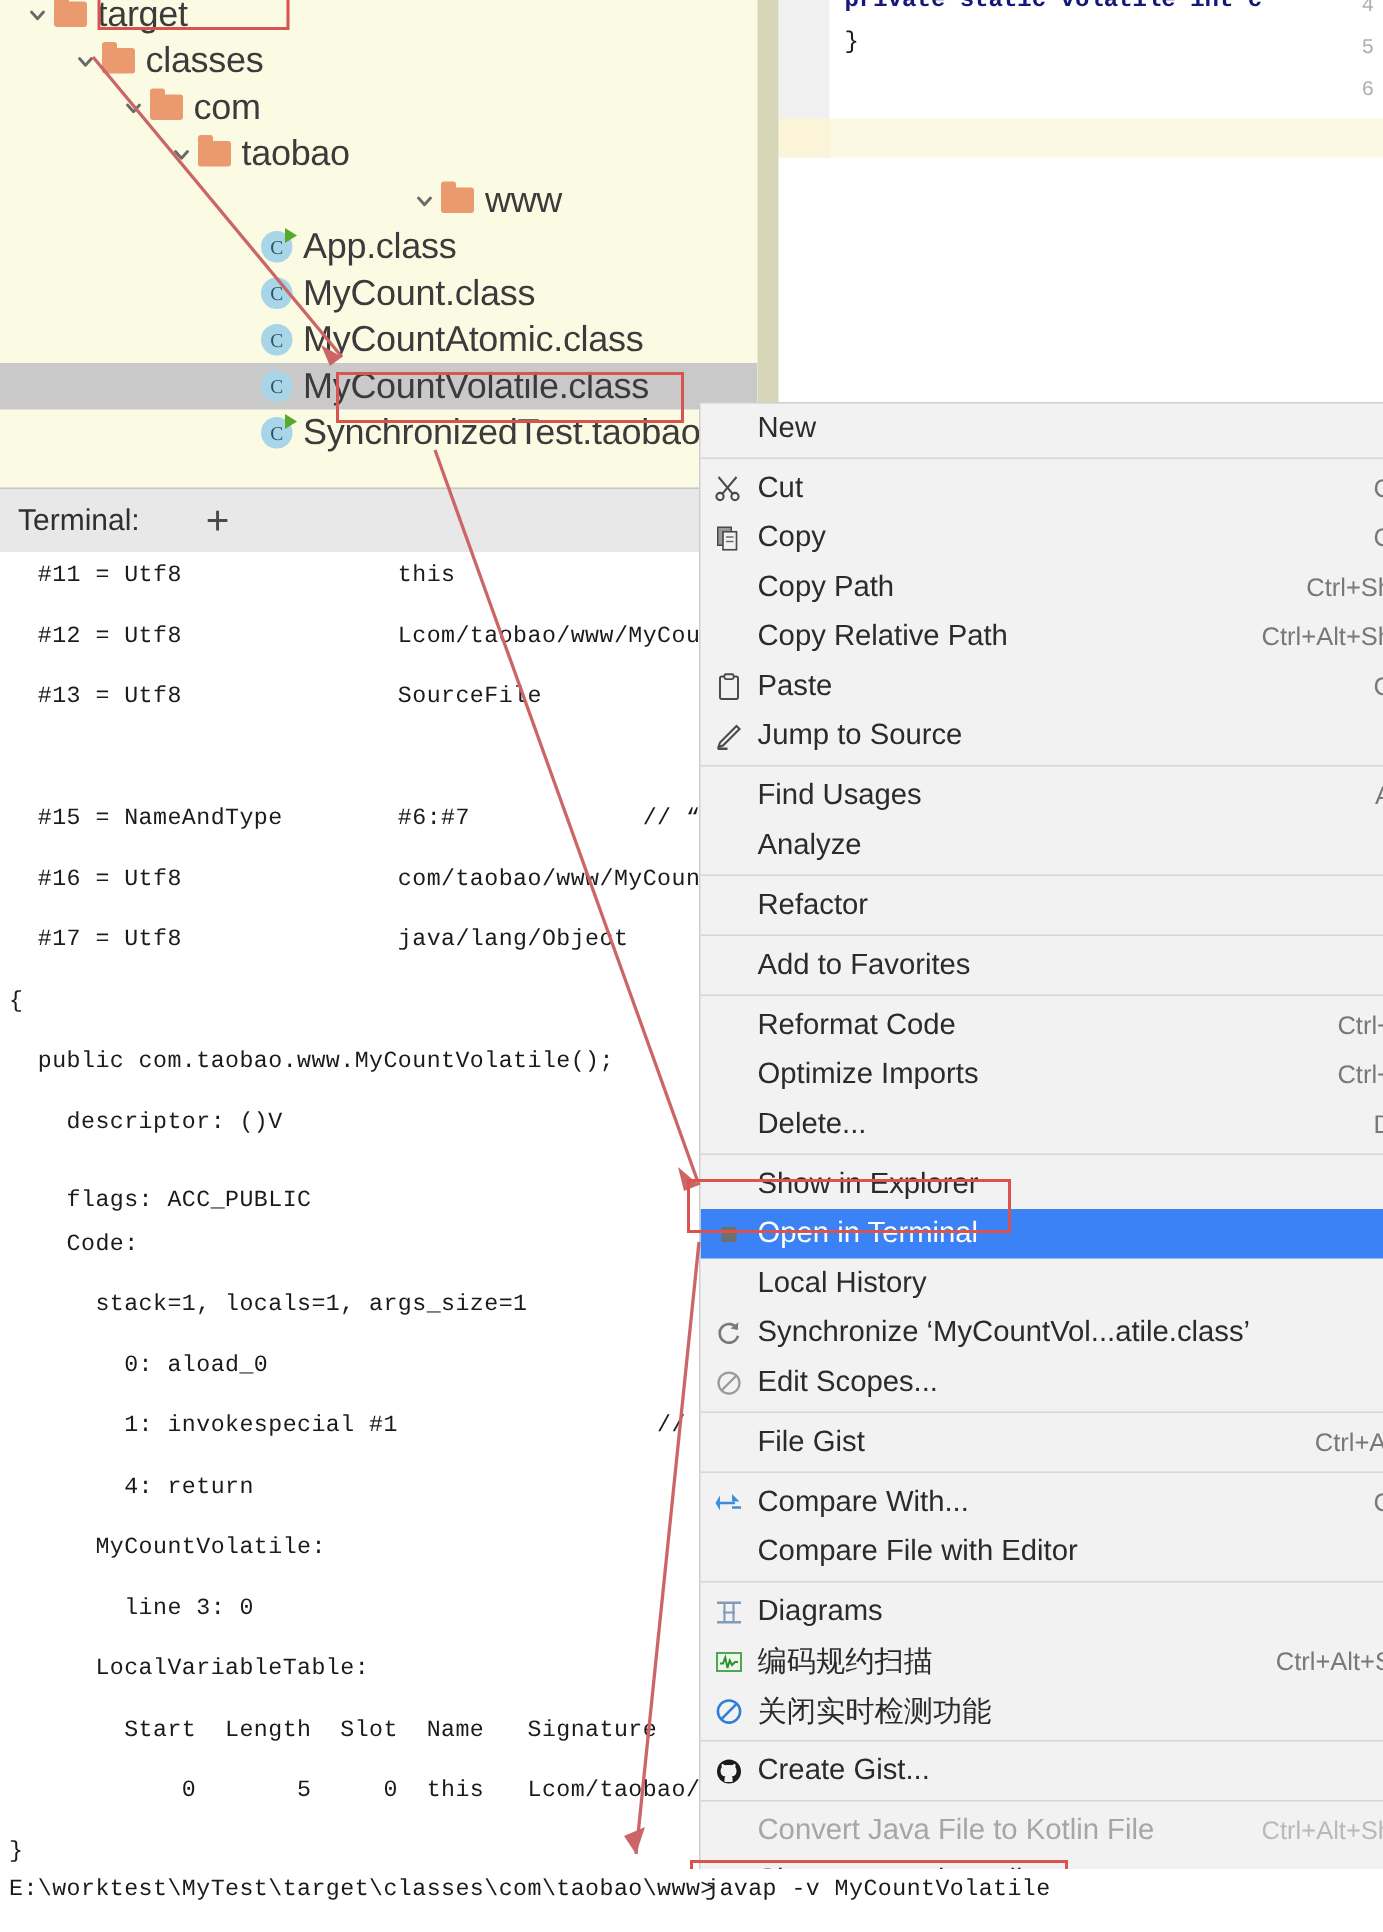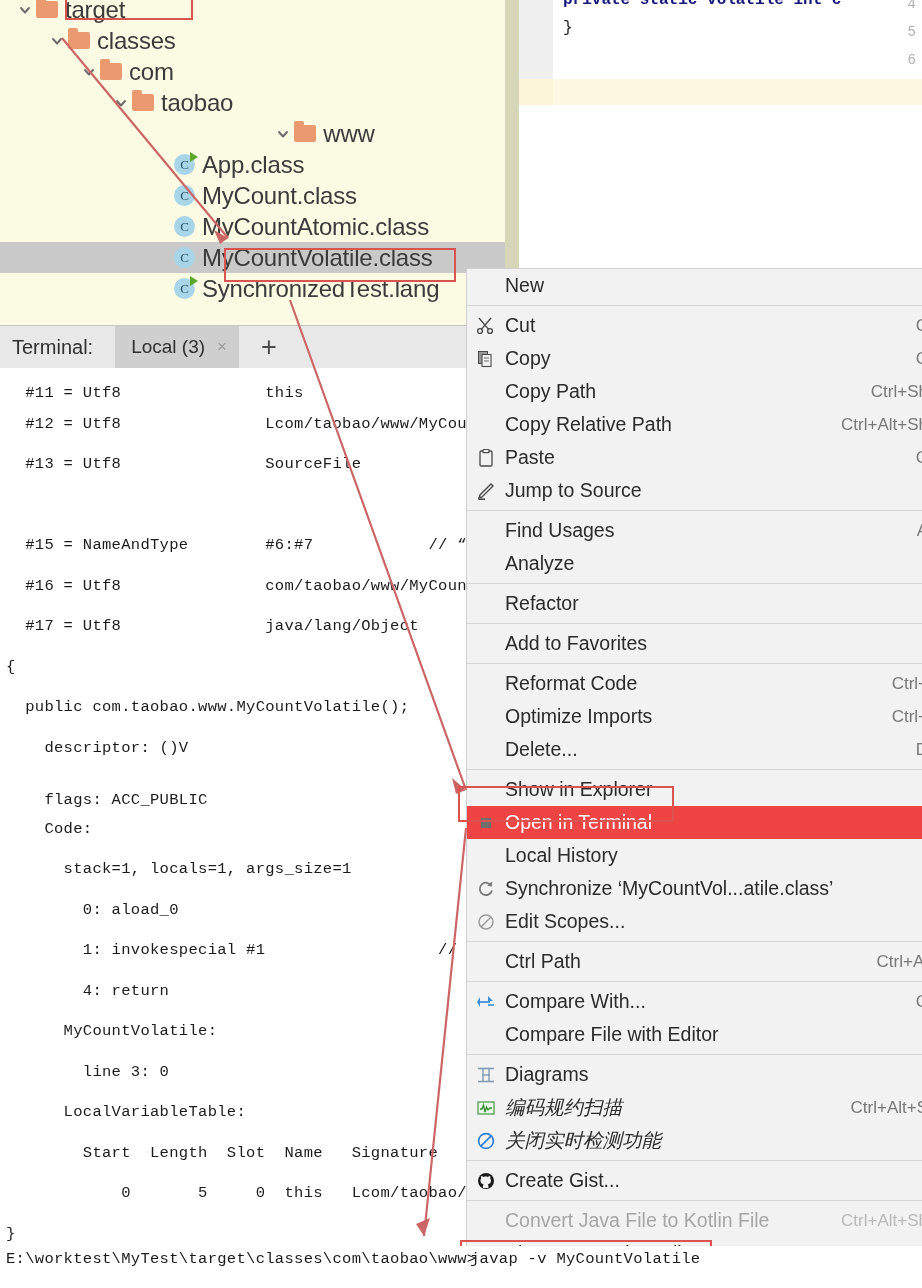--- a/index.html
+++ b/index.html
@@ -205,21 +205,21 @@
     overflow: hidden;
   }
   .menu-item {
     position: relative;
     height: 33px;
     display: flex;
     align-items: center;
     padding-left: 4px;
     white-space: nowrap;
   }
-  .menu-item.hl { background: #ef4444; }
+  .menu-item.hl { background: #3b82f6; }
   .mi-icon {
     width: 30px; height: 30px;
     flex: 0 0 auto;
     display:inline-flex; align-items:center; justify-content:center;
   }
   .mi-icon svg { display:block; }
   .mi-label {
     font-size: 19.5px;
     color: #2b2b2b;
     margin-left: 4px;
@@ -232,21 +232,21 @@
     font-size: 17px;
     color: #787878;
     white-space: nowrap;
   }
   .menu-item.disabled .mi-shortcut { color: #b9b9b9; }
   .menu-sep {
     height: 1px;
     background: #d6d6d6;
     margin: 3px 0;
   }
-  .cjk { font-family: "DejaVu Sans", sans-serif; font-style: italic; }
+  .cjk { font-family: "DejaVu Sans", sans-serif; }
 
   
   #annotations {
     position:absolute; left:0; top:0;
     width: 922px; height: 1288px;
     pointer-events: none;
   }
   .redbox {
     position:absolute;
     border: 2px solid #d9534f;
@@ -325,50 +325,46 @@
         <span class="tree-label">MyCountAtomic.class</span>
       </div>
       <div class="tree-row selected" style="top: 242px;">
         <div style="width: 174px; flex: 0 0 auto;"></div>
         <span class="class-ico">C</span>
         <span class="tree-label">MyCountVolatile.class</span>
       </div>
       <div class="tree-row" style="top: 273px;">
         <div style="width: 174px; flex: 0 0 auto;"></div>
         <span class="class-ico runnable">C</span>
-        <span class="tree-label">SynchronizedTest.lang</span>
+        <span class="tree-label">SynchronizedTest.taobao</span>
       </div>
     </div>
 
   <div id="editor-panel">
     <div id="gutter"></div>
     <div class="caret-gutter" style="top:79px;"></div>
     <div class="caret-line" style="top:79px;"></div>
     <div class="gutter-num" style="top:-4px;">4</div>
     <div class="gutter-num" style="top:24px;">5</div>
     <div class="gutter-num" style="top:52px;">6</div>
     <div class="editor-line" style="top:-9px;">private static volatile int c</div>
     <div class="editor-line" style="top:19px; color:#1b1b1b; font-weight:normal;">}</div>
   </div>
   <div id="editor-left-strip"></div>
   <div id="editor-left-strip2"></div>
   <div id="editor-gap"></div>
 
   <div id="terminal-bar-right"></div>
   <div id="terminal-bar">
     <span class="term-title">Terminal:</span>
-    <div class="term-tab">
-      <span class="term-tab-label">Local (3)</span>
-      <span class="term-tab-close">×</span>
-    </div>
     <span class="term-plus">+</span>
   </div>
 
   <div id="terminal-body">
-      <div class="tline" style="top: 16px; left: 6px;">  #11 = Utf8               this</div>
+      <div class="tline" style="top: 6px; left: 6px;">  #11 = Utf8               this</div>
       <div class="tline" style="top: 46.5px; left: 6px;">  #12 = Utf8               Lcom/taobao/www/MyCou</div>
       <div class="tline" style="top: 87px; left: 6px;">  #13 = Utf8               SourceFile</div>
       <div class="tline" style="top: 168px; left: 6px;">  #15 = NameAndType        #6:#7            // “&lt;i</div>
       <div class="tline" style="top: 208.5px; left: 6px;">  #16 = Utf8               com/taobao/www/MyCoun</div>
       <div class="tline" style="top: 249px; left: 6px;">  #17 = Utf8               java/lang/Object</div>
       <div class="tline" style="top: 289.5px; left: 6px;">{</div>
       <div class="tline" style="top: 330px; left: 6px;">  public com.taobao.www.MyCountVolatile();</div>
       <div class="tline" style="top: 370.5px; left: 6px;">    descriptor: ()V</div>
       <div class="tline" style="top: 411px; left: 6px; margin-top: 12px;">    flags: ACC_PUBLIC</div>
       <div class="tline" style="top: 451.5px; left: 6px;">    Code:</div>
@@ -512,21 +508,21 @@
           <svg width="20" height="20" viewBox="0 0 20 20">
             <circle cx="10" cy="10" r="7" fill="none" stroke="#9a9a9a" stroke-width="1.5"></circle>
                 <line x1="5" y1="15" x2="15" y2="5" stroke="#9a9a9a" stroke-width="1.5"></line>
           </svg>
         </span>
         <span class="mi-label">Edit Scopes...</span>
       </div>
       <div class="menu-sep"></div>
       <div class="menu-item">
         <span class="mi-icon"></span>
-        <span class="mi-label">Ctrl Path</span>
+        <span class="mi-label">File Gist</span>
         <span class="mi-shortcut">Ctrl+Al</span>
       </div>
       <div class="menu-sep"></div>
       <div class="menu-item">
         <span class="mi-icon">
           <svg width="20" height="20" viewBox="0 0 20 20">
             <line x1="2" y1="10" x2="14" y2="10" stroke="#3a8fd6" stroke-width="1.8"></line>
                 <path d="M4 5 L1 10 L4 15 Z" fill="#3a8fd6"></path>
                 <path d="M12 4 L17 9 L12 9 Z" fill="#3a8fd6"></path>
                 <line x1="12" y1="13" x2="18" y2="13" stroke="#3a8fd6" stroke-width="1.6"></line>

